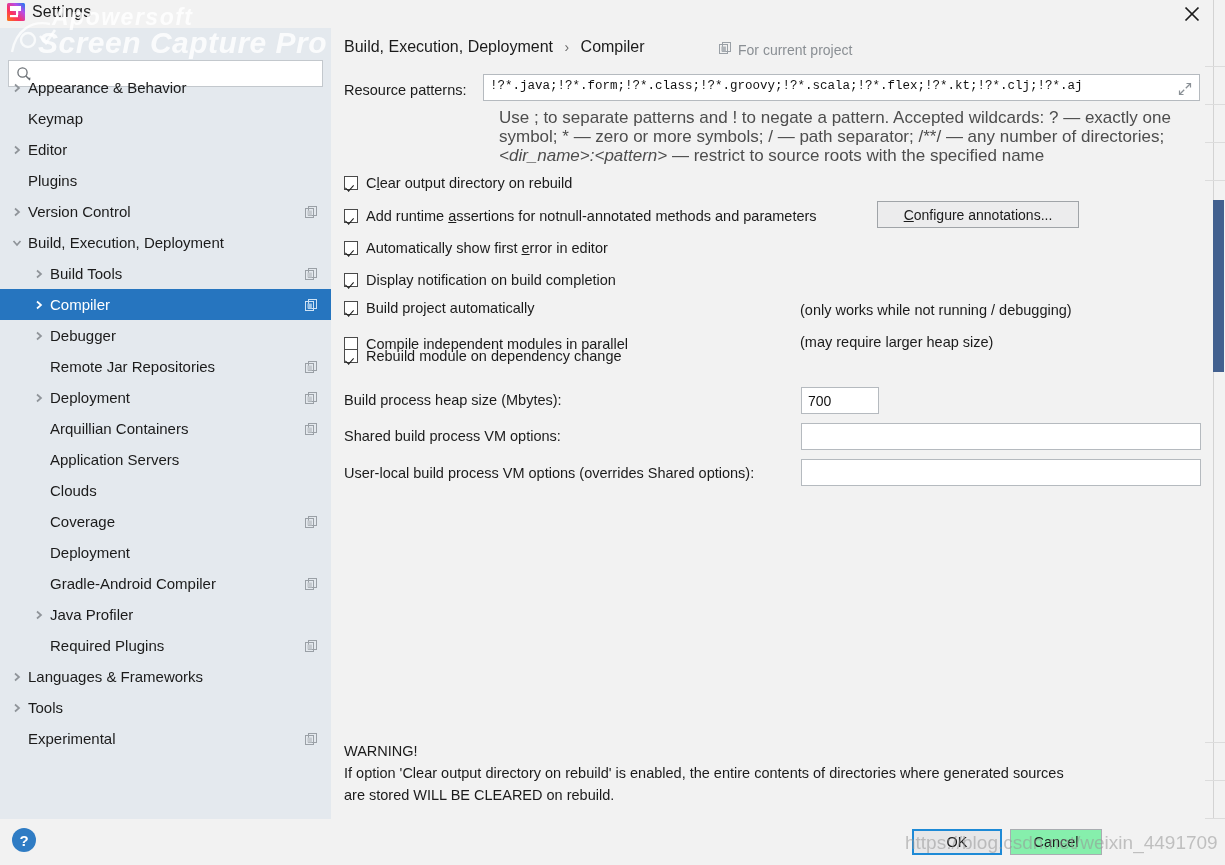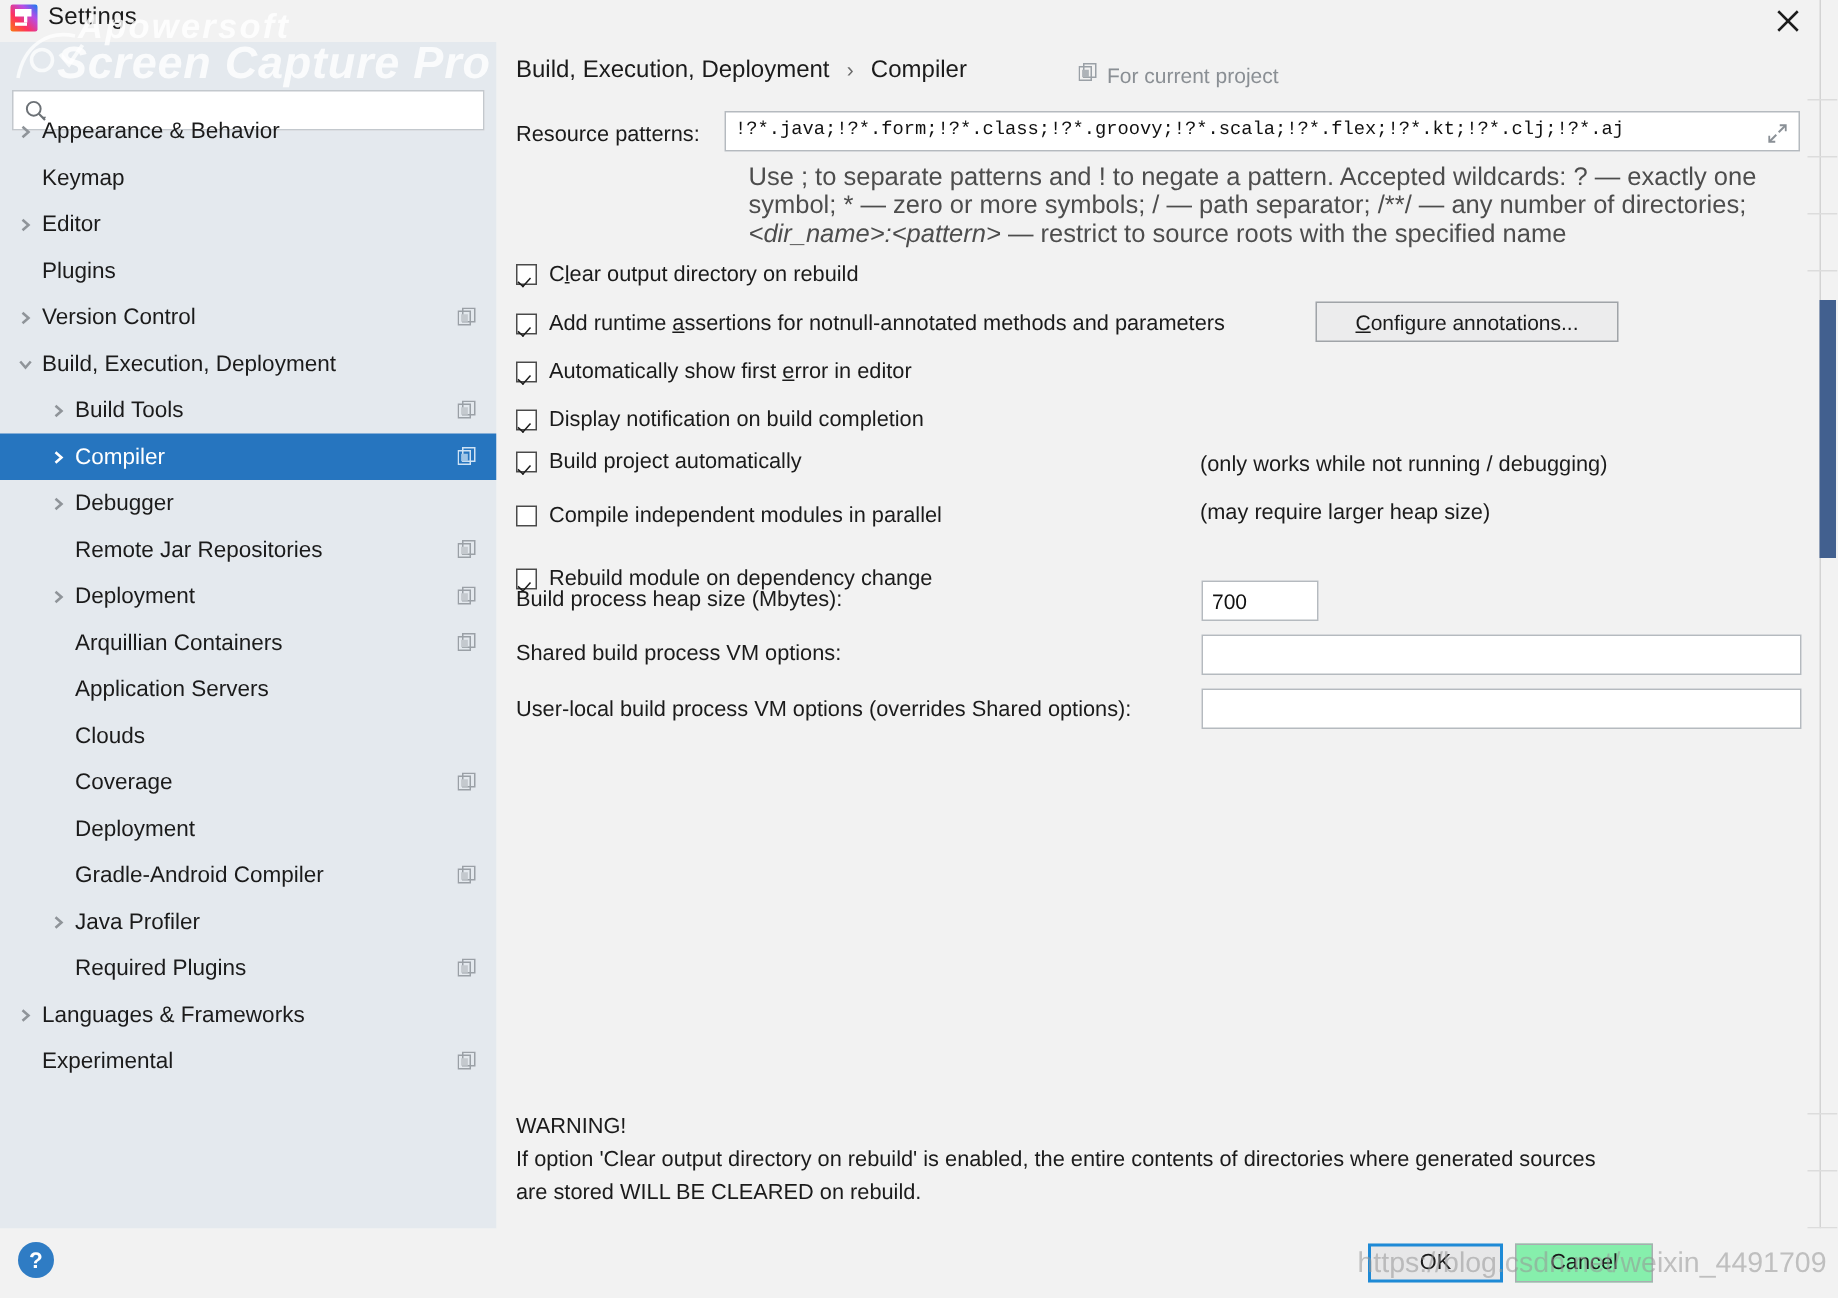--- a/index.html
+++ b/index.html
@@ -300,20 +300,28 @@
         </div>
         <div class="tree-row lvl0">
           <span class="arrow">
             <svg width="12" height="12" viewBox="0 0 12 12">
               <path d="M4 2.5 L8 6 L4 9.5" fill="none" stroke="#8f9499" stroke-width="1.7"></path>
             </svg>
           </span>
           <span class="label">Languages &amp; Frameworks</span>
         </div>
         <div class="tree-row lvl0">
+          <span class="arrow">
+            <svg width="12" height="12" viewBox="0 0 12 12">
+              <path d="M4 2.5 L8 6 L4 9.5" fill="none" stroke="#8f9499" stroke-width="1.7"></path>
+            </svg>
+          </span>
+          <span class="label">Tools</span>
+        </div>
+        <div class="tree-row lvl0">
           <span class="label">Experimental</span>
           <span class="proj-icon"><svg width="13" height="13" viewBox="0 0 13 13">
               <rect x="0.5" y="2.5" width="8" height="9" fill="none" stroke="#9aa0a6" stroke-width="1"></rect>
               <rect x="3.5" y="0.5" width="8" height="9" fill="none" stroke="#9aa0a6" stroke-width="1"></rect>
               <rect x="2.4" y="4.5" width="4.5" height="5" fill="#c4c9ce"></rect>
             </svg></span>
         </div>
       </div>
   </div>
 
@@ -371,21 +379,21 @@
         <div class="opt-row" style="top: 270px;">
           <span class="cb on"></span>
           <span class="opt-label"><span>Build project automatically</span><u></u><span></span></span>
         </div>
         <div class="opt-note" style="top: 274px; left: 469px;">(only works while not running / debugging)</div>
         <div class="opt-row" style="top: 306px;">
           <span class="cb"></span>
           <span class="opt-label"><span>Compile independent modules in parallel</span><u></u><span></span></span>
         </div>
         <div class="opt-note" style="top: 306px; left: 469px;">(may require larger heap size)</div>
-        <div class="opt-row" style="top: 348px; justify-content: flex-end;">
+        <div class="opt-row" style="top: 318px; justify-content: flex-end;">
           <span class="cb on"></span>
           <span class="opt-label"><span>Rebuild module on dependency change</span><u></u><span></span></span>
         </div>
       </div>
 
     <button id="cfg-annot"><span></span><u>C</u><span>onfigure annotations...</span></button>
 
     <div id="fields-host">
         <div class="fld-label" style="top: 364px;">Build process heap size (Mbytes):</div>
         <div class="fld" style="top: 359px; left: 470px; width: 78px; height: 27px;"><input type="text" placeholder="" value="700" style=""></div>

